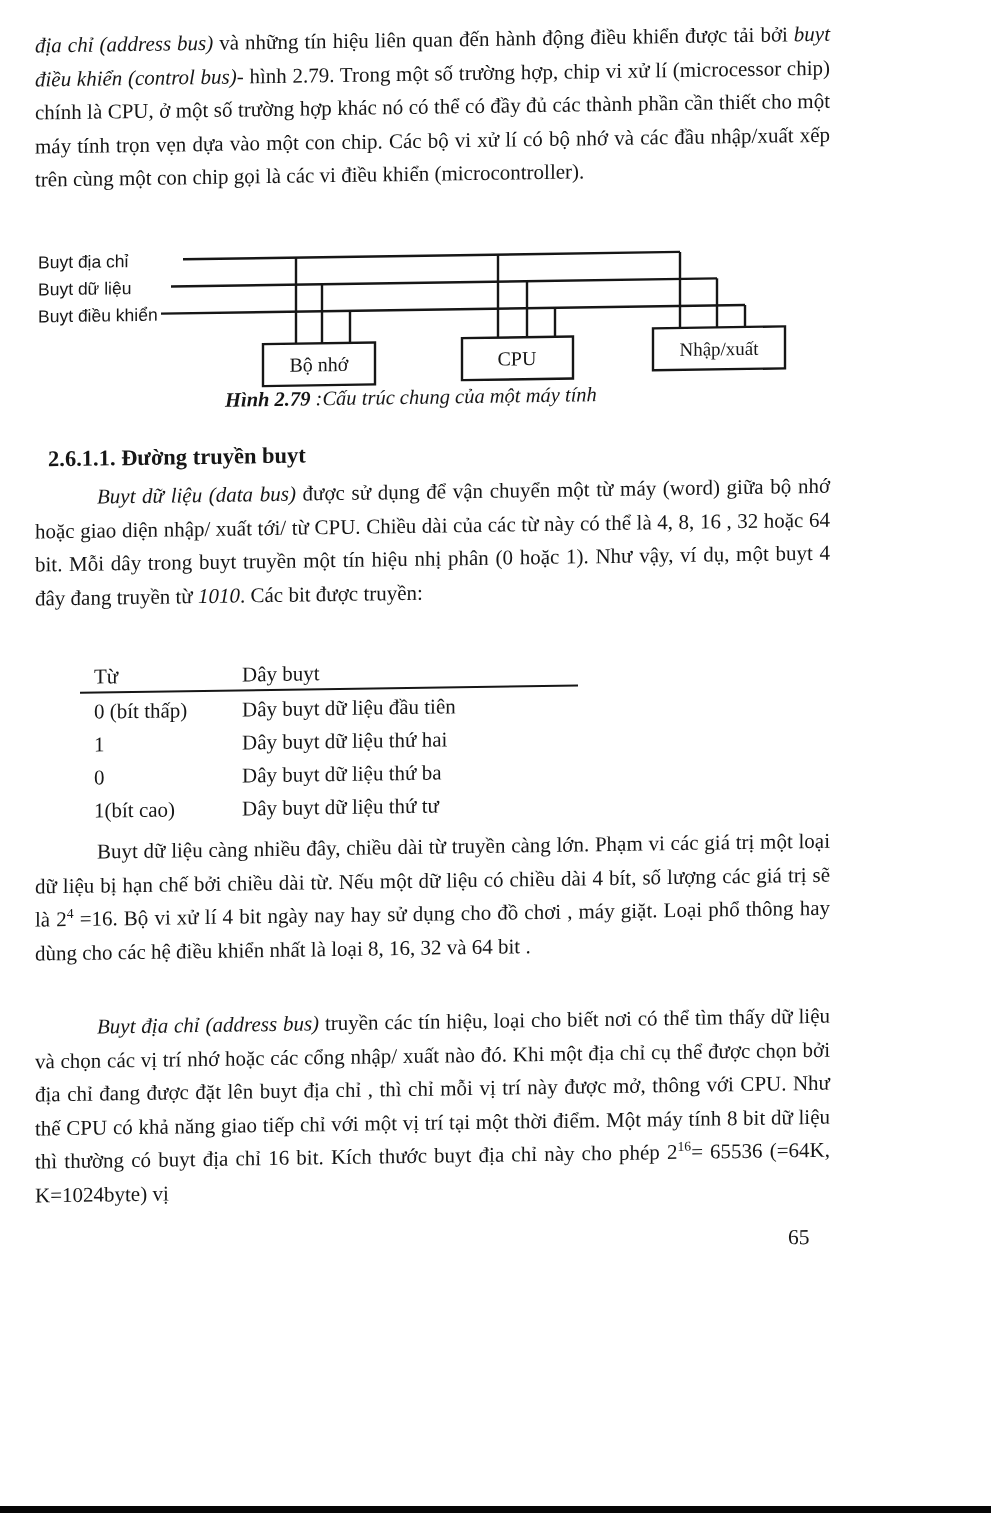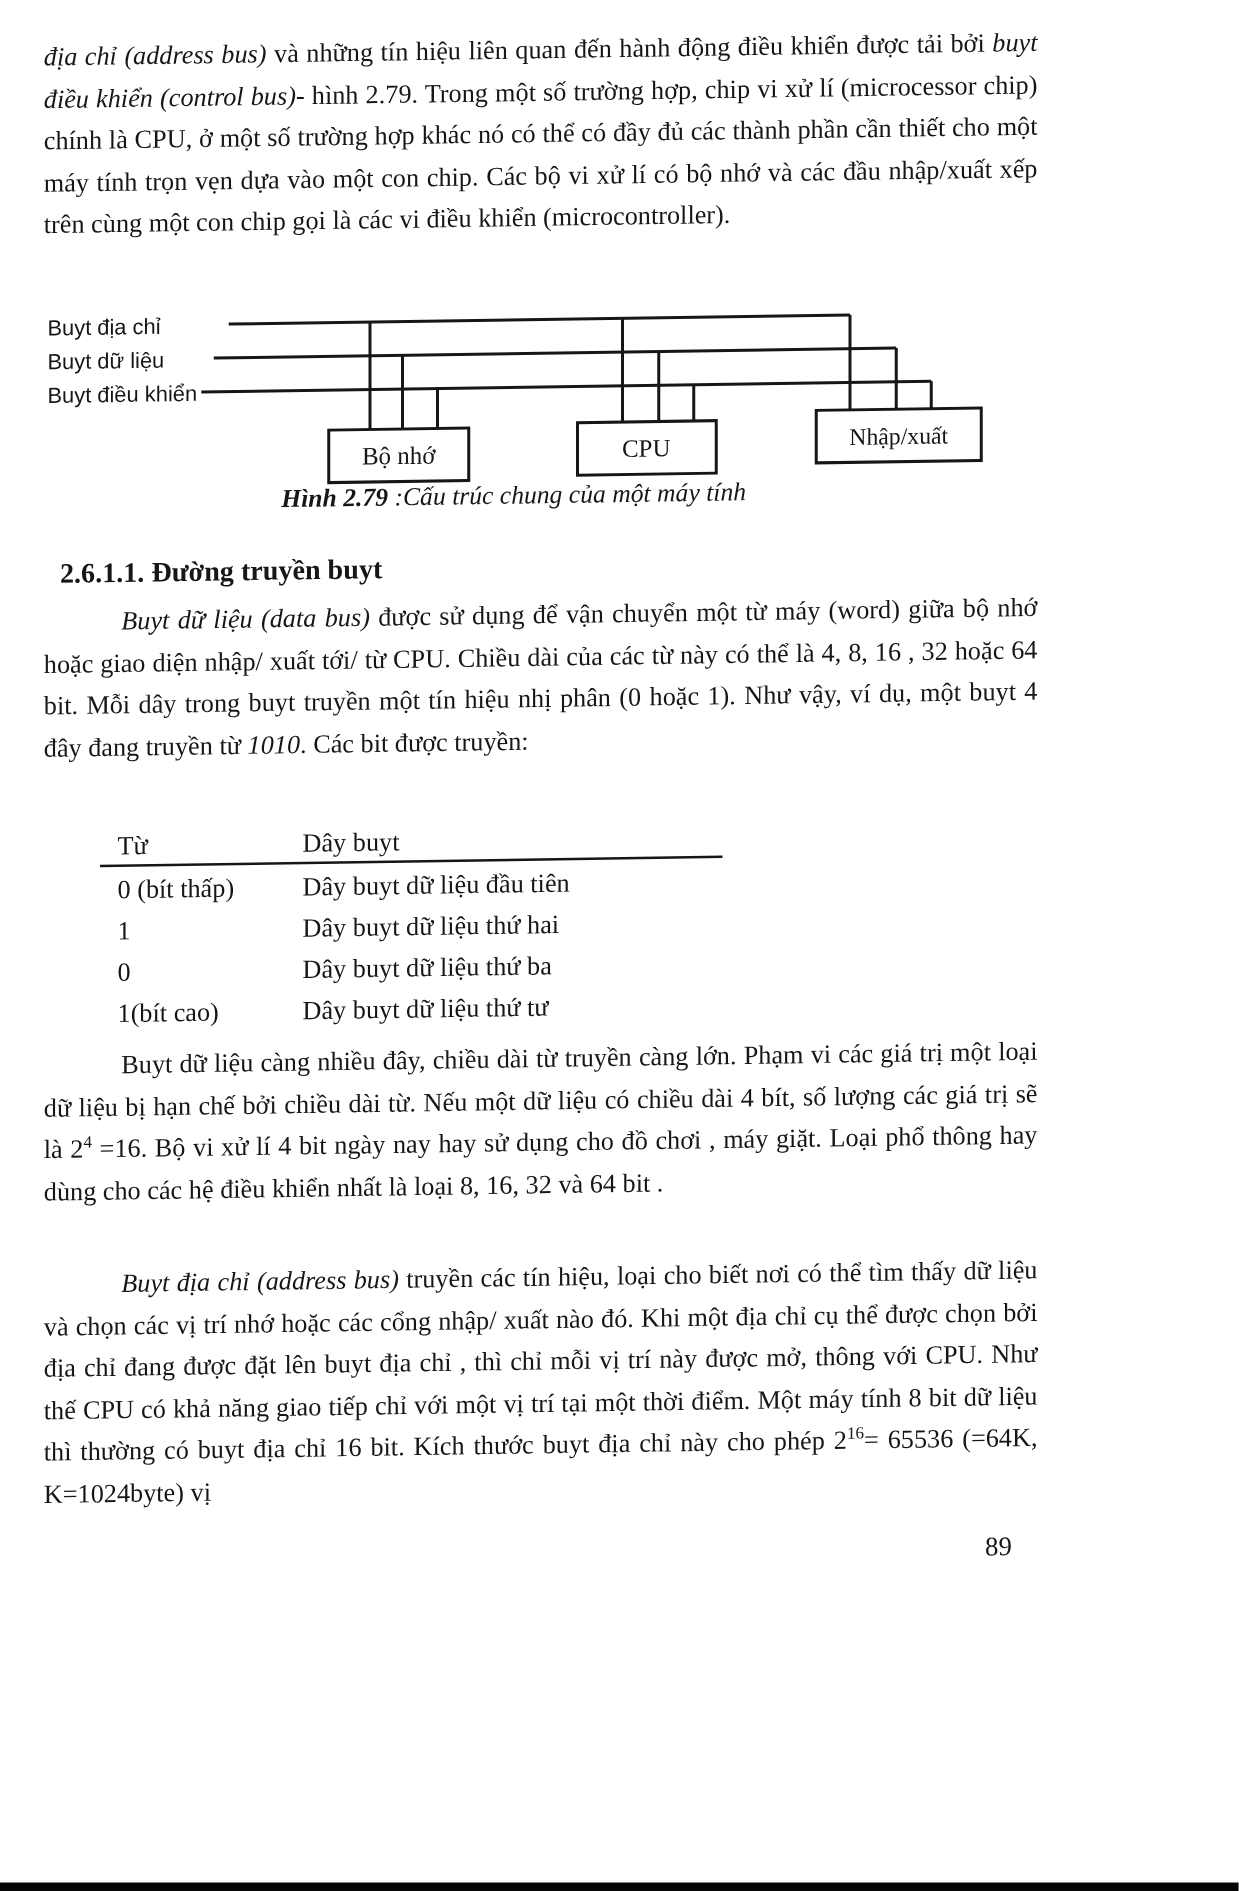--- a/index.html
+++ b/index.html
@@ -142,17 +142,17 @@
       <div class="t-row">
         <div class="t-c1">1(bít cao)</div>
         <div class="t-c2">Dây buyt dữ liệu thứ tư</div>
       </div>
     </div>
 
     <div class="para indent" id="p-range"><span>Buyt dữ liệu càng nhiều đây, chiều dài từ truyền càng lớn. Phạm vi các giá trị một loại dữ liệu bị hạn chế bởi chiều dài từ. Nếu một dữ liệu có chiều dài 4 bít, số lượng các giá trị sẽ là 2</span><span class="sup">4</span><span> =16. Bộ vi xử lí 4 bit ngày nay hay sử dụng cho đồ chơi , máy giặt. Loại phổ thông hay dùng cho các hệ điều khiển nhất là loại 8, 16, 32 và 64 bit .</span></div>
 
     <div class="para indent" id="p-addr"><span class="i">Buyt địa chỉ (address bus)</span><span> truyền các tín hiệu, loại cho biết nơi có thể tìm thấy dữ liệu và chọn các vị trí nhớ hoặc các cổng nhập/ xuất nào đó. Khi một địa chỉ cụ thể được chọn bởi địa chỉ đang được đặt lên buyt địa chỉ , thì chỉ mỗi vị trí này được mở, thông với CPU. Như thế CPU có khả năng giao tiếp chỉ với một vị trí tại một thời điểm. Một máy tính 8 bit dữ liệu thì thường có buyt địa chỉ 16 bit. Kích thước buyt địa chỉ này cho phép 2</span><span class="sup">16</span><span>= 65536 (=64K, K=1024byte) vị</span></div>
 
-    <div class="pageno">89</div>
+    <div class="pageno">65</div>
   </div>
 
   <div class="bottom-bar"></div>
 </div>
 
 </body></html>

